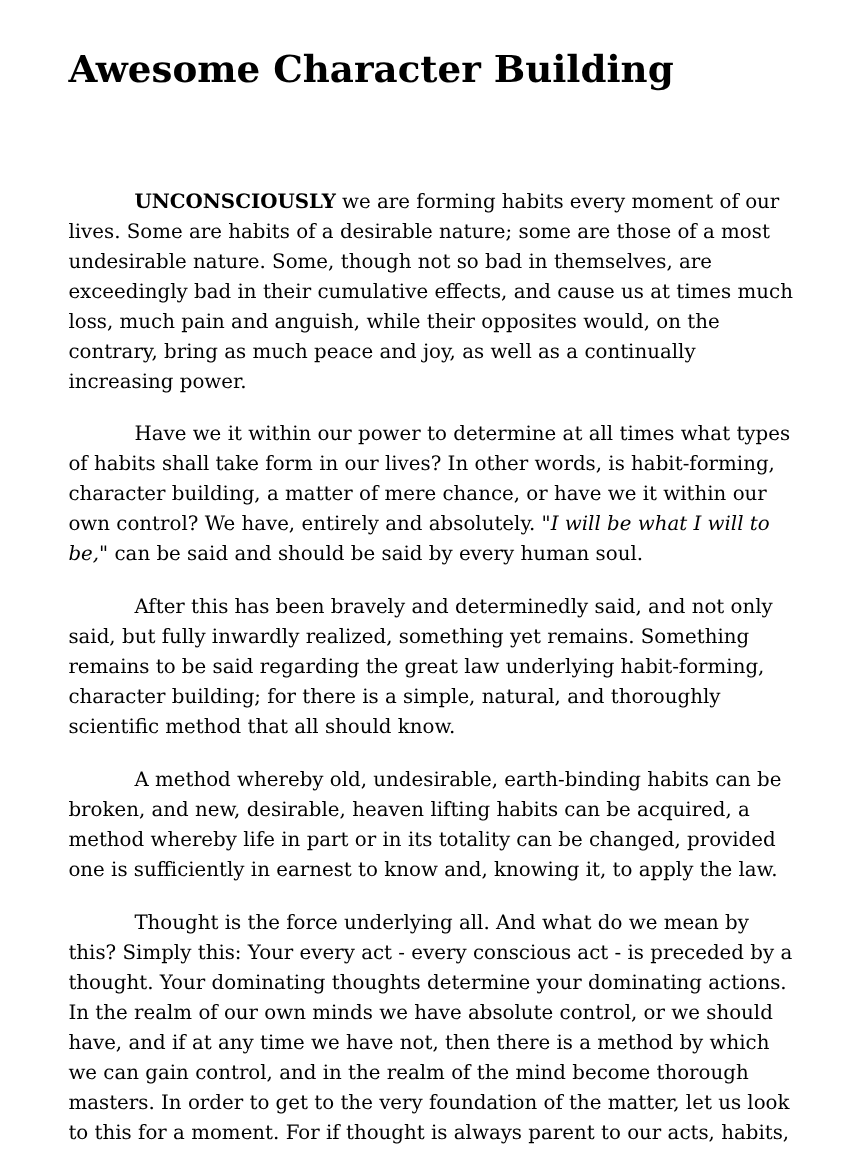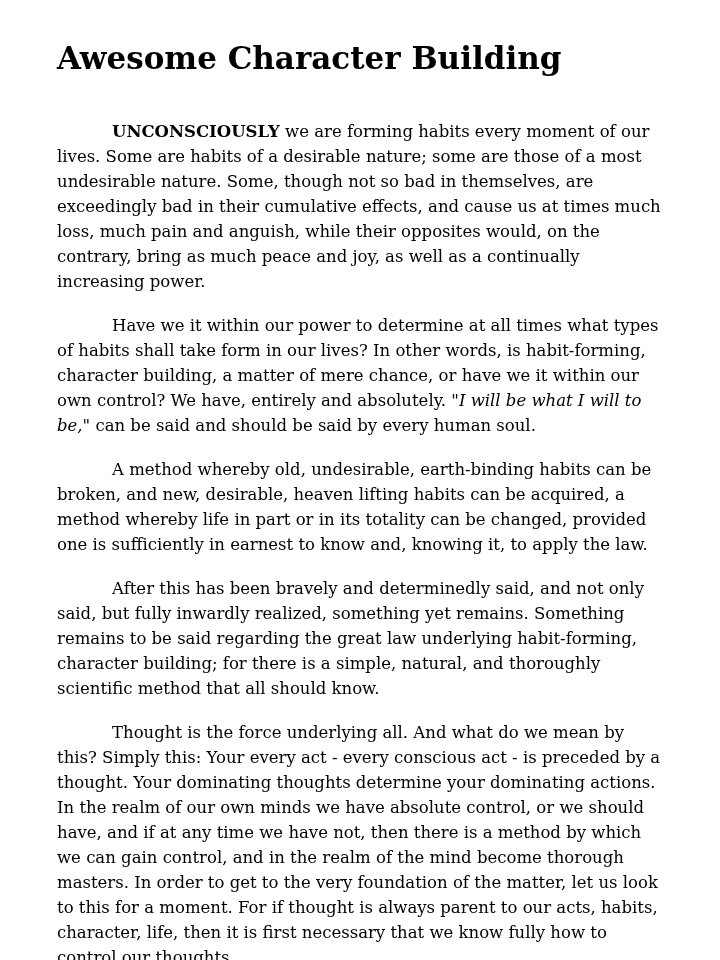--- a/index.html
+++ b/index.html
@@ -32,41 +32,41 @@
   }
   .content p {
     font-size: 16.5px;
     line-height: 25px;
     margin: 19px 0 0 0;
     text-indent: 55px;
     text-align: left;
     color: #000000;
   }
   .content p.first {
-    margin-top: 42px;
+    margin-top: 78px;
   }
   .lead-word {
     font-weight: bold;
   }
   .quote-italic {
     font-style: italic;
   }
 </style>
 </head>
 <body>
 
 <div class="page">
   <h1 class="doc-title">Awesome Character Building</h1>
 
   <div class="content">
 
     <p class="first"><span class="lead-word">UNCONSCIOUSLY</span><span> we are forming habits every moment of our lives. Some are habits of a desirable nature; some are those of a most undesirable nature. Some, though not so bad in themselves, are exceedingly bad in their cumulative effects, and cause us at times much loss, much pain and anguish, while their opposites would, on the contrary, bring as much peace and joy, as well as a continually increasing power.</span></p>
 
     <p><span>Have we it within our power to determine at all times what types of habits shall take form in our lives? In other words, is habit-forming, character building, a matter of mere chance, or have we it within our own control? We have, entirely and absolutely. "</span><em class="quote-italic">I will be what I will to be,</em><span>" can be said and should be said by every human soul.</span></p>
 
+    <p>After this has been bravely and determinedly said, and not only said, but fully inwardly realized, something yet remains. Something remains to be said regarding the great law underlying habit-forming, character building; for there is a simple, natural, and thoroughly scientific method that all should know.</p>
+
     <p>A method whereby old, undesirable, earth-binding habits can be broken, and new, desirable, heaven lifting habits can be acquired, a method whereby life in part or in its totality can be changed, provided one is sufficiently in earnest to know and, knowing it, to apply the law.</p>
-
-    <p>After this has been bravely and determinedly said, and not only said, but fully inwardly realized, something yet remains. Something remains to be said regarding the great law underlying habit-forming, character building; for there is a simple, natural, and thoroughly scientific method that all should know.</p>
 
     <p>Thought is the force underlying all. And what do we mean by this? Simply this: Your every act - every conscious act - is preceded by a thought. Your dominating thoughts determine your dominating actions. In the realm of our own minds we have absolute control, or we should have, and if at any time we have not, then there is a method by which we can gain control, and in the realm of the mind become thorough masters. In order to get to the very foundation of the matter, let us look to this for a moment. For if thought is always parent to our acts, habits, character, life, then it is first necessary that we know fully how to control our thoughts.</p>
 
   </div>
 </div>
 
 </body></html>

